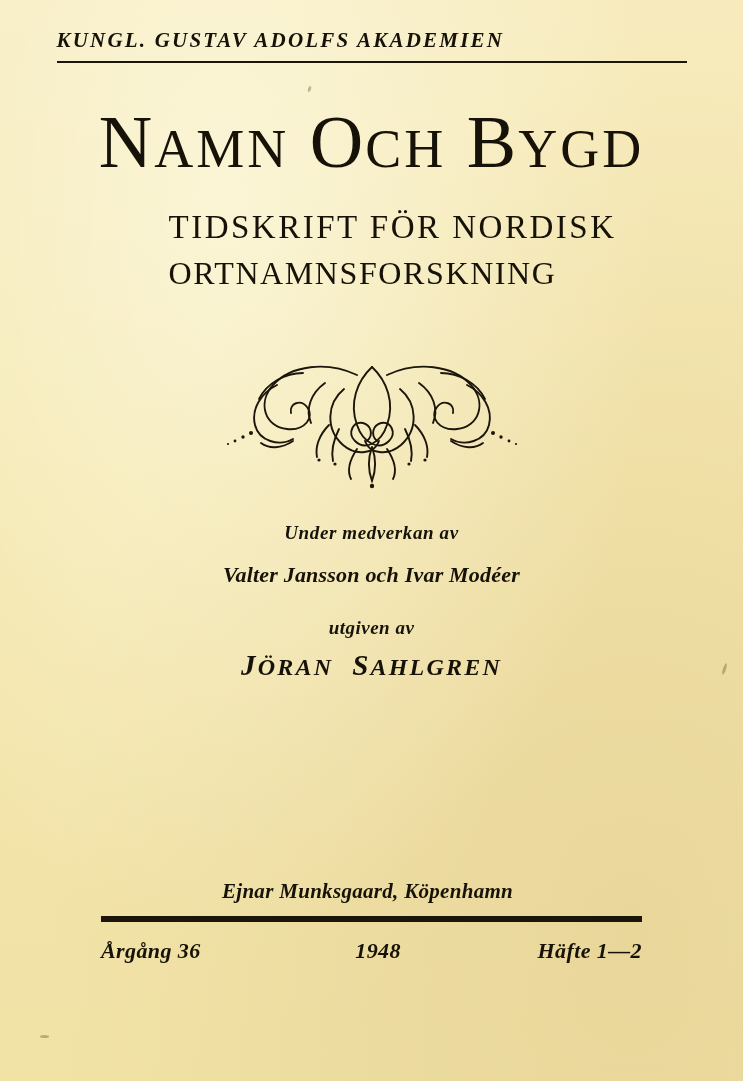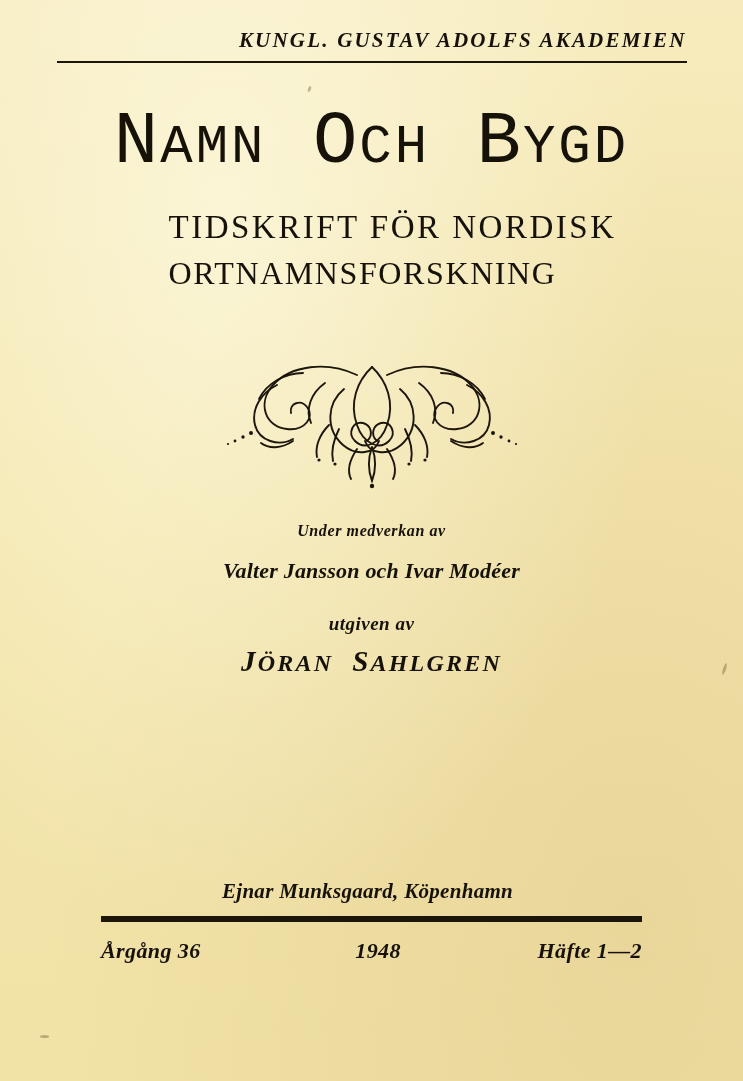--- a/index.html
+++ b/index.html
@@ -29,39 +29,39 @@
     inset: 0;
     display: flex;
     flex-direction: column;
     align-items: center;
   }
 
   
   .academy {
     margin-top: 28px;
     width: 630px;
-    text-align: right;
+    text-align: left;
     font-style: italic;
     font-weight: 700;
     font-size: 21px;
     letter-spacing: 2.2px;
     white-space: nowrap;
   }
   .rule-top {
     margin-top: 8px;
     width: 630px;
     height: 2px;
     background: #1c160a;
   }
 
   
   .title {
     margin-top: 42px;
     text-align: left;
-    font-family: Liberation Mono, monospace;
+    font-family: Liberation Serif, serif;
     font-size: 74px;
     line-height: 1;
     letter-spacing: 2px;
     white-space: nowrap;
   }
   .title .cap {
     font-size: 74px;
   }
   .title .sc {
     font-size: 54px;
@@ -89,21 +89,21 @@
     width: 330px;
     height: 165px;
     display: block;
   }
 
   
   .under-line {
     margin-top: 28px;
     font-style: italic;
     font-weight: 700;
-    font-size: 16px;
+    font-size: 19px;
     letter-spacing: 0.6px;
     text-align: center;
   }
   .contrib {
     margin-top: 15px;
     text-align: center;
     font-style: italic;
     font-weight: 700;
     font-size: 22px;
     line-height: 1.45;

